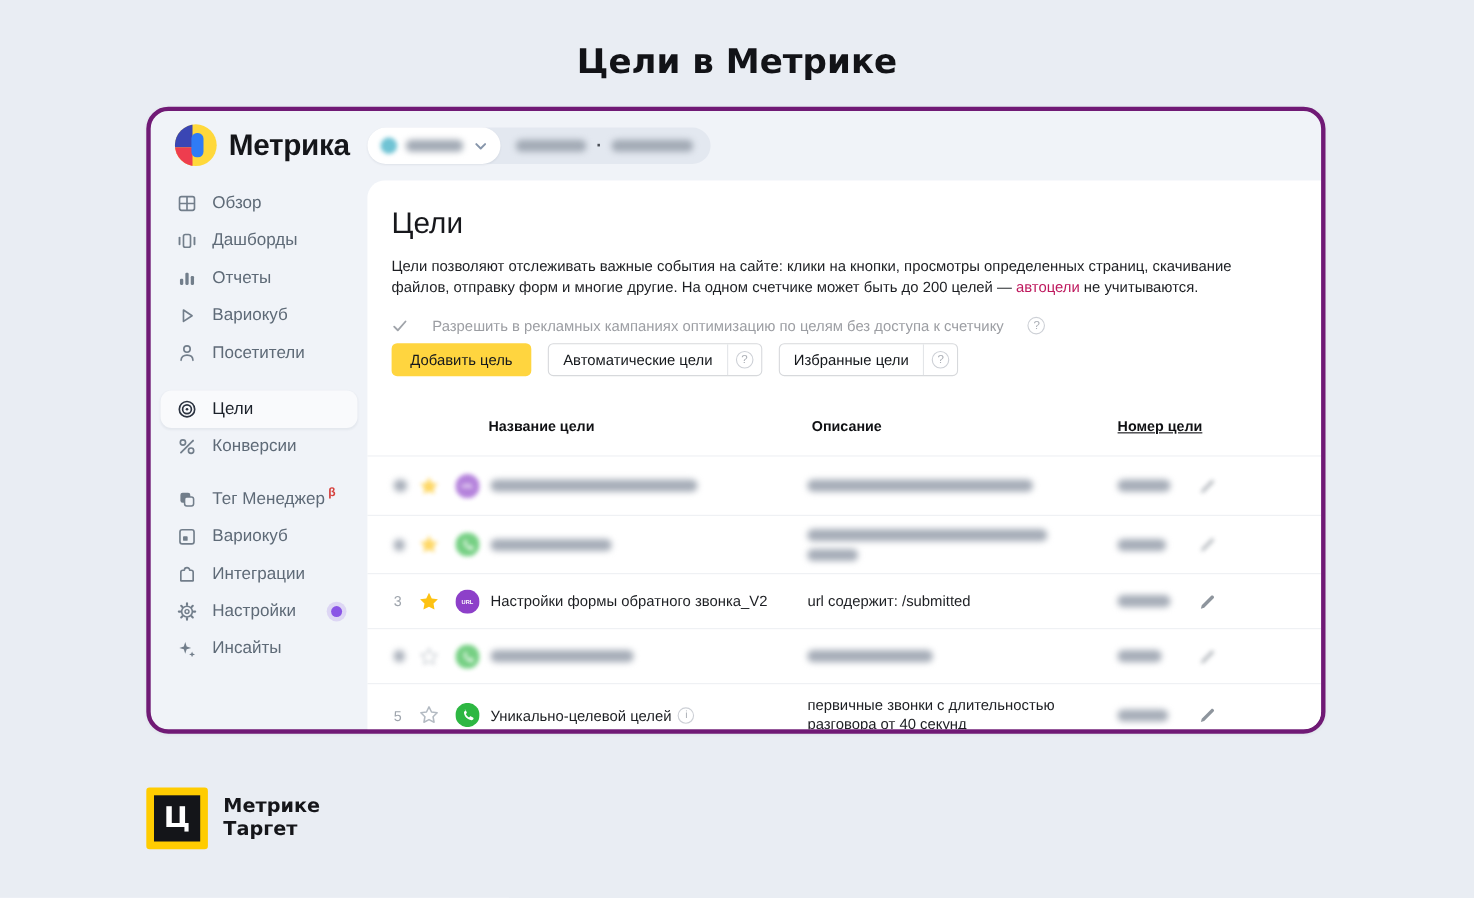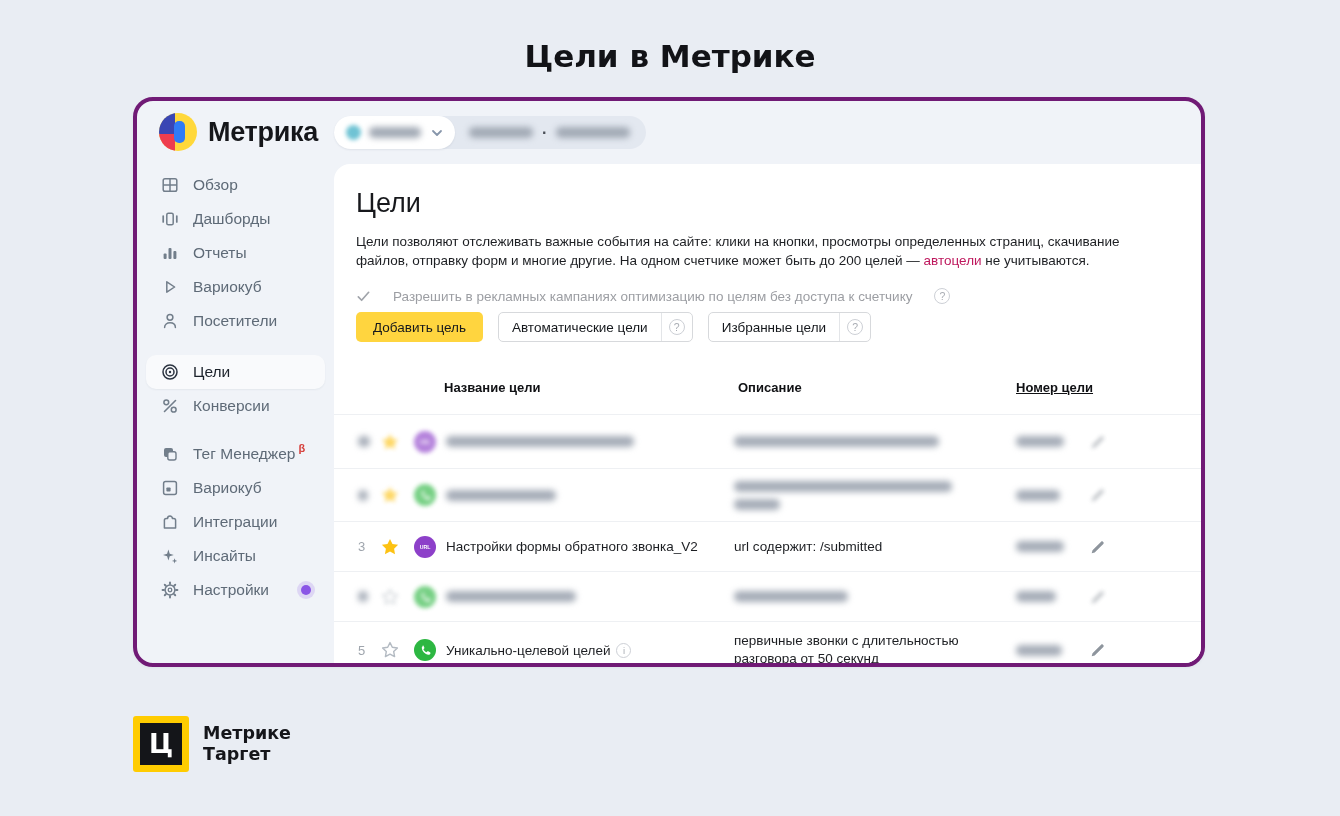--- a/index.html
+++ b/index.html
@@ -216,46 +216,46 @@
         <span class="side-icon">
           <svg viewBox="0 0 20 20">
             <path d="M4.4 16 V8.2 c0-1 0.8-1.8 1.8-1.8 h1.4 a2.4 2.4 0 0 1 4.8 0 h1.4 c1 0 1.8 0.8 1.8 1.8 V16 z" fill="none" stroke="currentColor" stroke-width="1.5" stroke-linejoin="round"></path>
           </svg>
         </span>
         <span class="side-label">Интеграции</span>
       </div>
       <div class="side-item">
         <span class="side-icon">
           <svg viewBox="0 0 20 20">
-            <path d="M8.4 3.6 L9.7 7.7 13.8 9 9.7 10.3 8.4 14.4 7.1 10.3 3 9 7.1 7.7 Z" fill="currentColor"></path>
-            <path d="M14.6 12.2 l0.7 2 2 0.7 -2 0.7 -0.7 2 -0.7-2 -2-0.7 2-0.7 Z" fill="currentColor"></path>
-          </svg>
-        </span>
-        <span class="side-label">Инсайты</span>
-      </div>
-      <div class="side-item">
-        <span class="side-icon">
-          <svg viewBox="0 0 20 20">
             <g fill="currentColor">
               <rect x="9.05" y="1.6" width="1.9" height="3.4" rx="0.95"></rect>
               <rect x="9.05" y="1.6" width="1.9" height="3.4" rx="0.95" transform="rotate(45 10 10)"></rect>
               <rect x="9.05" y="1.6" width="1.9" height="3.4" rx="0.95" transform="rotate(90 10 10)"></rect>
               <rect x="9.05" y="1.6" width="1.9" height="3.4" rx="0.95" transform="rotate(135 10 10)"></rect>
               <rect x="9.05" y="1.6" width="1.9" height="3.4" rx="0.95" transform="rotate(180 10 10)"></rect>
               <rect x="9.05" y="1.6" width="1.9" height="3.4" rx="0.95" transform="rotate(225 10 10)"></rect>
               <rect x="9.05" y="1.6" width="1.9" height="3.4" rx="0.95" transform="rotate(270 10 10)"></rect>
               <rect x="9.05" y="1.6" width="1.9" height="3.4" rx="0.95" transform="rotate(315 10 10)"></rect>
             </g>
             <circle cx="10" cy="10" r="4.9" fill="none" stroke="currentColor" stroke-width="1.5"></circle>
             <circle cx="10" cy="10" r="1.8" fill="none" stroke="currentColor" stroke-width="1.3"></circle>
           </svg>
         </span>
         <span class="side-label">Настройки</span>
         <span class="side-dot"></span>
       </div>
+      <div class="side-item">
+        <span class="side-icon">
+          <svg viewBox="0 0 20 20">
+            <path d="M8.4 3.6 L9.7 7.7 13.8 9 9.7 10.3 8.4 14.4 7.1 10.3 3 9 7.1 7.7 Z" fill="currentColor"></path>
+            <path d="M14.6 12.2 l0.7 2 2 0.7 -2 0.7 -0.7 2 -0.7-2 -2-0.7 2-0.7 Z" fill="currentColor"></path>
+          </svg>
+        </span>
+        <span class="side-label">Инсайты</span>
+      </div>
     </nav>
 
   <section class="panel">
     <h2 class="goals-heading">Цели</h2>
 
     <p class="goals-desc">
       <span>Цели позволяют отслеживать важные события на сайте: клики на кнопки, просмотры определенных страниц, скачивание файлов, отправку форм и многие другие. На одном счетчике может быть до 200 целей — </span><a class="link">автоцели</a><span> не учитываются.</span>
     </p>
 
     <label class="optcheck">
@@ -424,21 +424,21 @@
           <div class="cell c-badge">
             <svg viewBox="0 0 22 22">
               <circle cx="11" cy="11" r="11" fill="#2db742"></circle>
               <path d="M8.4 6.1c.4-.1.8.1 1 .5l.9 1.8c.2.3.1.7-.1 1l-.8.8c.6 1.3 1.7 2.4 3 3l.8-.8c.3-.3.7-.3 1-.1l1.8.9c.4.2.6.6.5 1-.2.9-1 1.6-2 1.5-3.5-.4-6.3-3.2-6.7-6.7-.1-1 .6-1.8 1.6-1.9z" fill="#ffffff"></path>
             </svg>
           </div>
           <div class="cell c-name">
             <span>Уникально-целевой целей</span>
             <span class="info-ic">i</span>
           </div>
-          <div class="cell c-desc hyph">первичные звонки с длительностью разго­вора от 50 секунд</div>
+          <div class="cell c-desc hyph">первичные звонки с длительностью разго­вора от 40 секунд</div>
           <div class="cell c-goal">
             <span class="bar" style="width:46px"></span>
           </div>
           <div class="cell c-edit">
             <svg viewBox="0 0 20 20">
               <path d="M3.7 16.3 l0.8-3 8.6-8.6 c0.5-0.5 1.3-0.5 1.8 0 l0.4 0.4 c0.5 0.5 0.5 1.3 0 1.8 l-8.6 8.6 z" fill="#8e959d"></path>
             </svg>
           </div>
         </div>
       </div>

